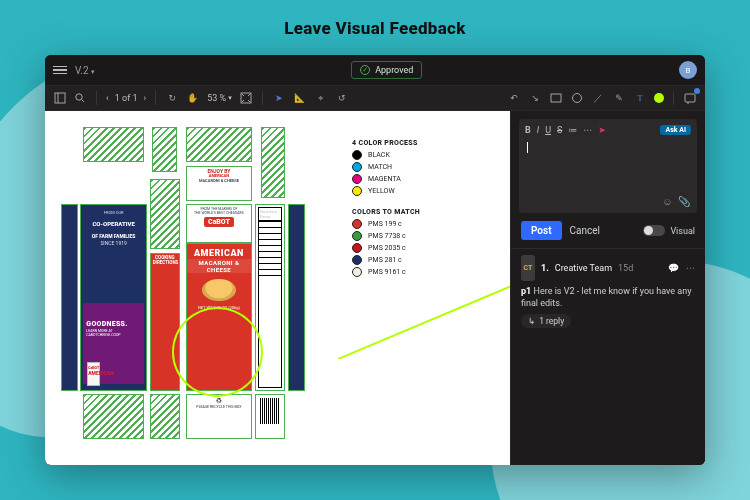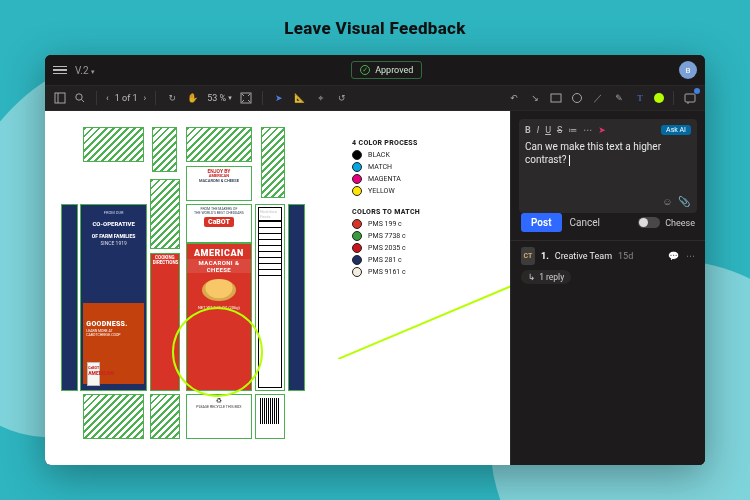--- a/index.html
+++ b/index.html
@@ -42,21 +42,21 @@
   .flap3{left:45%;top:0;width:24%;height:11%}
   .flap4{left:32%;top:16%;width:11%;height:22%}
   .top-mid{left:45%;top:12%;width:24%;height:11%;background:#fff;font-size:5px;text-align:center;color:#c22;line-height:1.1;padding-top:2px;font-weight:700}
   .top-mid small{display:block;color:#345;font-size:4px;font-weight:600}
   .flap5{left:72%;top:0;width:9%;height:22%}
   .side-l{left:0;top:24%;width:6%;height:58%;background:#1d2f63}
   .side-r{left:82%;top:24%;width:6%;height:58%;background:#1d2f63}
   .blue-l{left:7%;top:24%;width:24%;height:58%;background:#1d2f63;padding:5px;text-align:center;color:#fff}
   .blue-l .coop{font-size:6px;font-weight:800;line-height:1.05;color:#fff;margin-top:6px}
   .blue-l .since{font-size:5px;color:#ddd;margin-top:1px}
-  .red-l{position:absolute;left:3%;bottom:3%;width:94%;height:44%;background:#c2410c;color:#fff;font-size:5px;padding:3px;text-align:left}
+  .red-l{position:absolute;left:3%;bottom:3%;width:94%;height:44%;background:#701a75;color:#fff;font-size:5px;padding:3px;text-align:left}
   .red-l .good{font-weight:900;font-size:7px;letter-spacing:.3px;margin-top:4px}
   .middle{left:32%;top:39%;width:11%;height:43%;background:#d73427}
   .middle .cook{font-size:4.5px;color:#fff;text-align:center;padding:2px;font-weight:700;line-height:1.1}
   .caboth{left:45%;top:24%;width:24%;height:12%;background:#fff;text-align:center;color:#223;padding-top:2px}
   .cabot-logo{display:inline-block;background:#d73427;color:#fff;font-weight:900;font-size:7px;padding:1px 4px;border-radius:2px;margin-top:2px}
   .front{left:45%;top:36%;width:24%;height:46%;background:#d73427;color:#fff;text-align:center;padding-top:4px}
   .front .am{font-weight:900;font-size:9px;letter-spacing:.5px}
   .front .mc{font-size:6px;font-weight:700;margin-top:1px;letter-spacing:.4px;color:#fff;background:rgba(255,255,255,.1)}
   .front .bowl{width:34px;height:22px;margin:6px auto 0;border-radius:50%;background:radial-gradient(ellipse at 50% 40%,#f7c768 0 55%,#d9a94b 58% 100%)}
   .front .net{font-size:4px;margin-top:4px;color:#ffe}
@@ -74,36 +74,36 @@
   .annot-ellipse{position:absolute;left:40%;top:56%;width:33%;height:28%;border:2px solid #b6ff00;border-radius:50%;pointer-events:none}
   .annot-line{position:absolute;left:63%;top:44%;width:47%;height:26%;pointer-events:none}
   
   .legend h4{font-size:7px;font-weight:800;letter-spacing:.3px;margin:4px 0 3px}
   .sw{display:flex;align-items:center;gap:6px;margin:2px 0}
   .sw-dot{width:10px;height:10px;border-radius:50%;border:1px solid #222}
   
   .sidepanel{width:195px;background:#1d1b1b;border-left:1px solid #2c2a2a;display:flex;flex-direction:column}
   .composer{background:#2b2929;margin:8px 8px 0;border-radius:4px;padding:6px}
   .fmt-bar{display:flex;align-items:center;gap:6px;color:#bbb;font-size:9px;margin-bottom:5px}
-  .fmt-bar .ai{margin-left:auto;background:#0369a1;color:#fff;font-size:7px;padding:1px 5px;border-radius:3px;font-weight:400}
+  .fmt-bar .ai{margin-left:auto;background:#0369a1;color:#fff;font-size:7px;padding:1px 5px;border-radius:3px;font-weight:700}
   .composer-text{color:#e7e7e7;font-size:10px;min-height:50px;line-height:1.3}
   .composer-text .cursor{display:inline-block;width:1px;height:11px;background:#fff;margin-left:2px;vertical-align:middle}
   .composer-foot{display:flex;justify-content:flex-end;gap:6px;color:#888;margin-top:6px}
-  .composer-actions{display:flex;align-items:center;gap:8px;padding:0 10px 0}
+  .composer-actions{display:flex;align-items:center;gap:8px;padding:8px 10px 0}
   .post-btn{background:#2f69ff;border-radius:3px;padding:4px 10px;color:#fff;font-size:10px;font-weight:600}
   .cancel-btn{color:#d0d0d0;font-size:10px}
   .private{margin-left:auto;display:flex;align-items:center;gap:5px;color:#cfcfcf;font-size:9px}
   .toggle{width:22px;height:11px;background:#4a4747;border-radius:6px;position:relative}
   .toggle::after{content:"";position:absolute;left:1px;top:1px;width:9px;height:9px;border-radius:50%;background:#ddd}
   .divider{height:1px;background:#2e2b2b;margin:8px 0 0}
   .sort-row{display:flex;align-items:center;padding:6px 10px;color:#bdbdbd;font-size:9px;gap:4px}
   .sort-row .r{margin-left:auto;display:flex;gap:8px}
   .comment{padding:6px 10px;color:#d6d6d6}
   .c-head{display:flex;align-items:center;gap:6px;font-size:9px}
-  .c-avatar{width:14px;height:18px;border-radius:3px;background:#3e3b3b;color:#cfae6c;display:flex;align-items:center;justify-content:center;font-size:7px;font-weight:700}
+  .c-avatar{width:14px;height:26px;border-radius:3px;background:#3e3b3b;color:#cfae6c;display:flex;align-items:center;justify-content:center;font-size:7px;font-weight:700}
   .c-num{font-weight:700;color:#fff}
   .c-name{font-weight:400;color:#ededed}
   .c-time{color:#8b8b8b}
   .c-head .c-actions{margin-left:auto;display:flex;gap:6px;color:#8b8b8b}
   .c-body{font-size:9px;color:#cfcfcf;margin:4px 0 0 0;line-height:1.35}
   .c-body b{color:#fff}
   .reply{display:inline-flex;align-items:center;gap:4px;margin-top:5px;background:#2a2727;border-radius:10px;padding:2px 7px;font-size:8.5px;color:#d0d0d0}
   svg{display:block}
 </style>
 </head>
@@ -317,43 +317,44 @@
         <div class="fmt-bar">
           <span style="font-weight:700">B</span>
           <span style="font-style:italic">I</span>
           <span style="text-decoration:underline">U</span>
           <span style="text-decoration:line-through">S</span>
           <span>≔</span>
           <span>⋯</span>
           <span style="color:#e2336b">➤</span>
           <span class="ai">Ask AI</span>
         </div>
-        <div class="composer-text"><span>Can we make this text a higher contrast?</span><span class="cursor"></span></div>
+        <div class="composer-text"><span class="cursor"></span></div>
         <div class="composer-foot">
           <span>☺</span>
           <span>📎</span>
         </div>
       </div>
       <div class="composer-actions">
         <div class="post-btn">Post</div>
         <div class="cancel-btn">Cancel</div>
         <div class="private">
           <span class="toggle"></span>
-          <span>Cheese</span>
+          <span>Visual</span>
         </div>
       </div>
       <div class="divider"></div>
       <div class="comment">
         <div class="c-head">
           <div class="c-avatar">CT</div>
           <span class="c-num">1.</span>
           <span class="c-name">Creative Team</span>
           <span class="c-time">15d</span>
           <div class="c-actions">
             <span>💬</span>
             <span>⋯</span>
           </div>
         </div>
+        <div class="c-body"><b>p1</b> <span>Here is V2 - let me know if you have any final edits.</span></div>
         <div class="reply">↳ <span>1 reply</span></div>
       </div>
     </div>
   </div>
 </div>
 
 </body></html>

